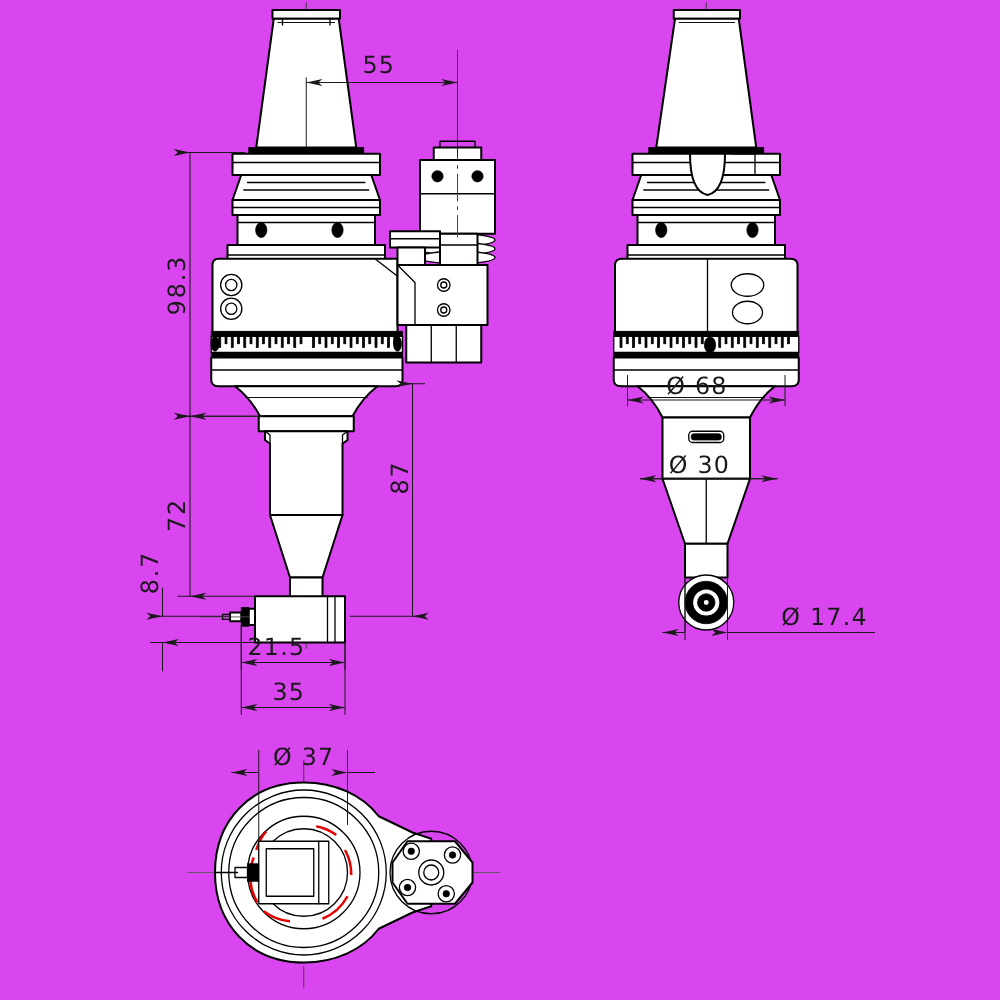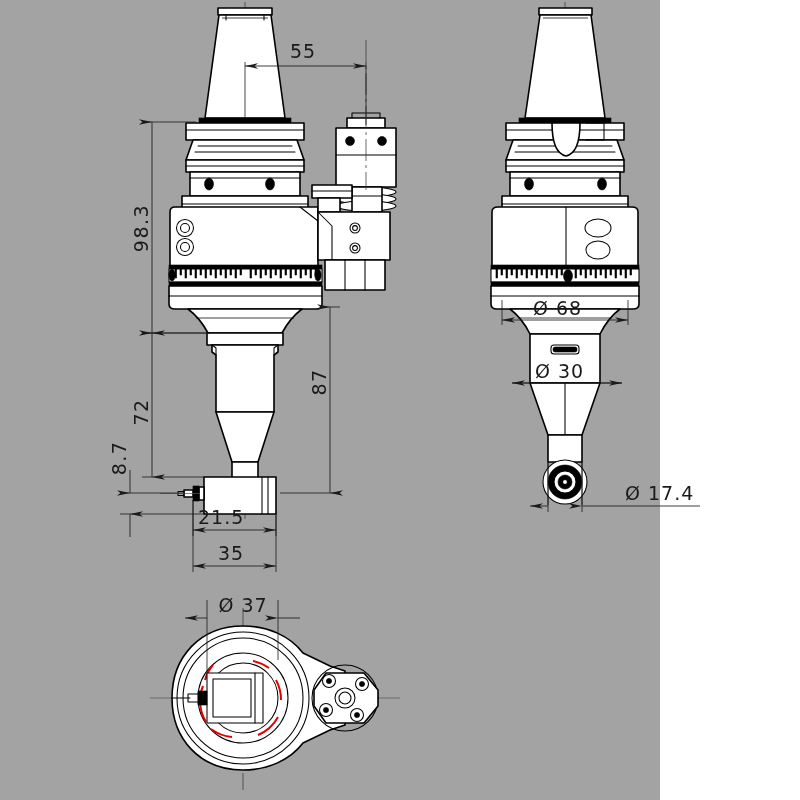--- a/index.html
+++ b/index.html
@@ -9,23 +9,23 @@
     background: #ffffff;
   }
   body {
     width: 800px;
     height: 800px;
     overflow: hidden;
     font-family: "Liberation Sans", sans-serif;
   }
   #drawing-root {
     position: relative;
-    width: 660px;
+    width: 800px;
     height: 800px;
-    background: #a3a3a3;
+    background: #d946ef;
   }
   svg#cad {
     display: block;
     width: 800px;
     height: 800px;
   }
   .outline {
     fill: #ffffff;
     stroke: #000000;
     stroke-width: 1.6;

